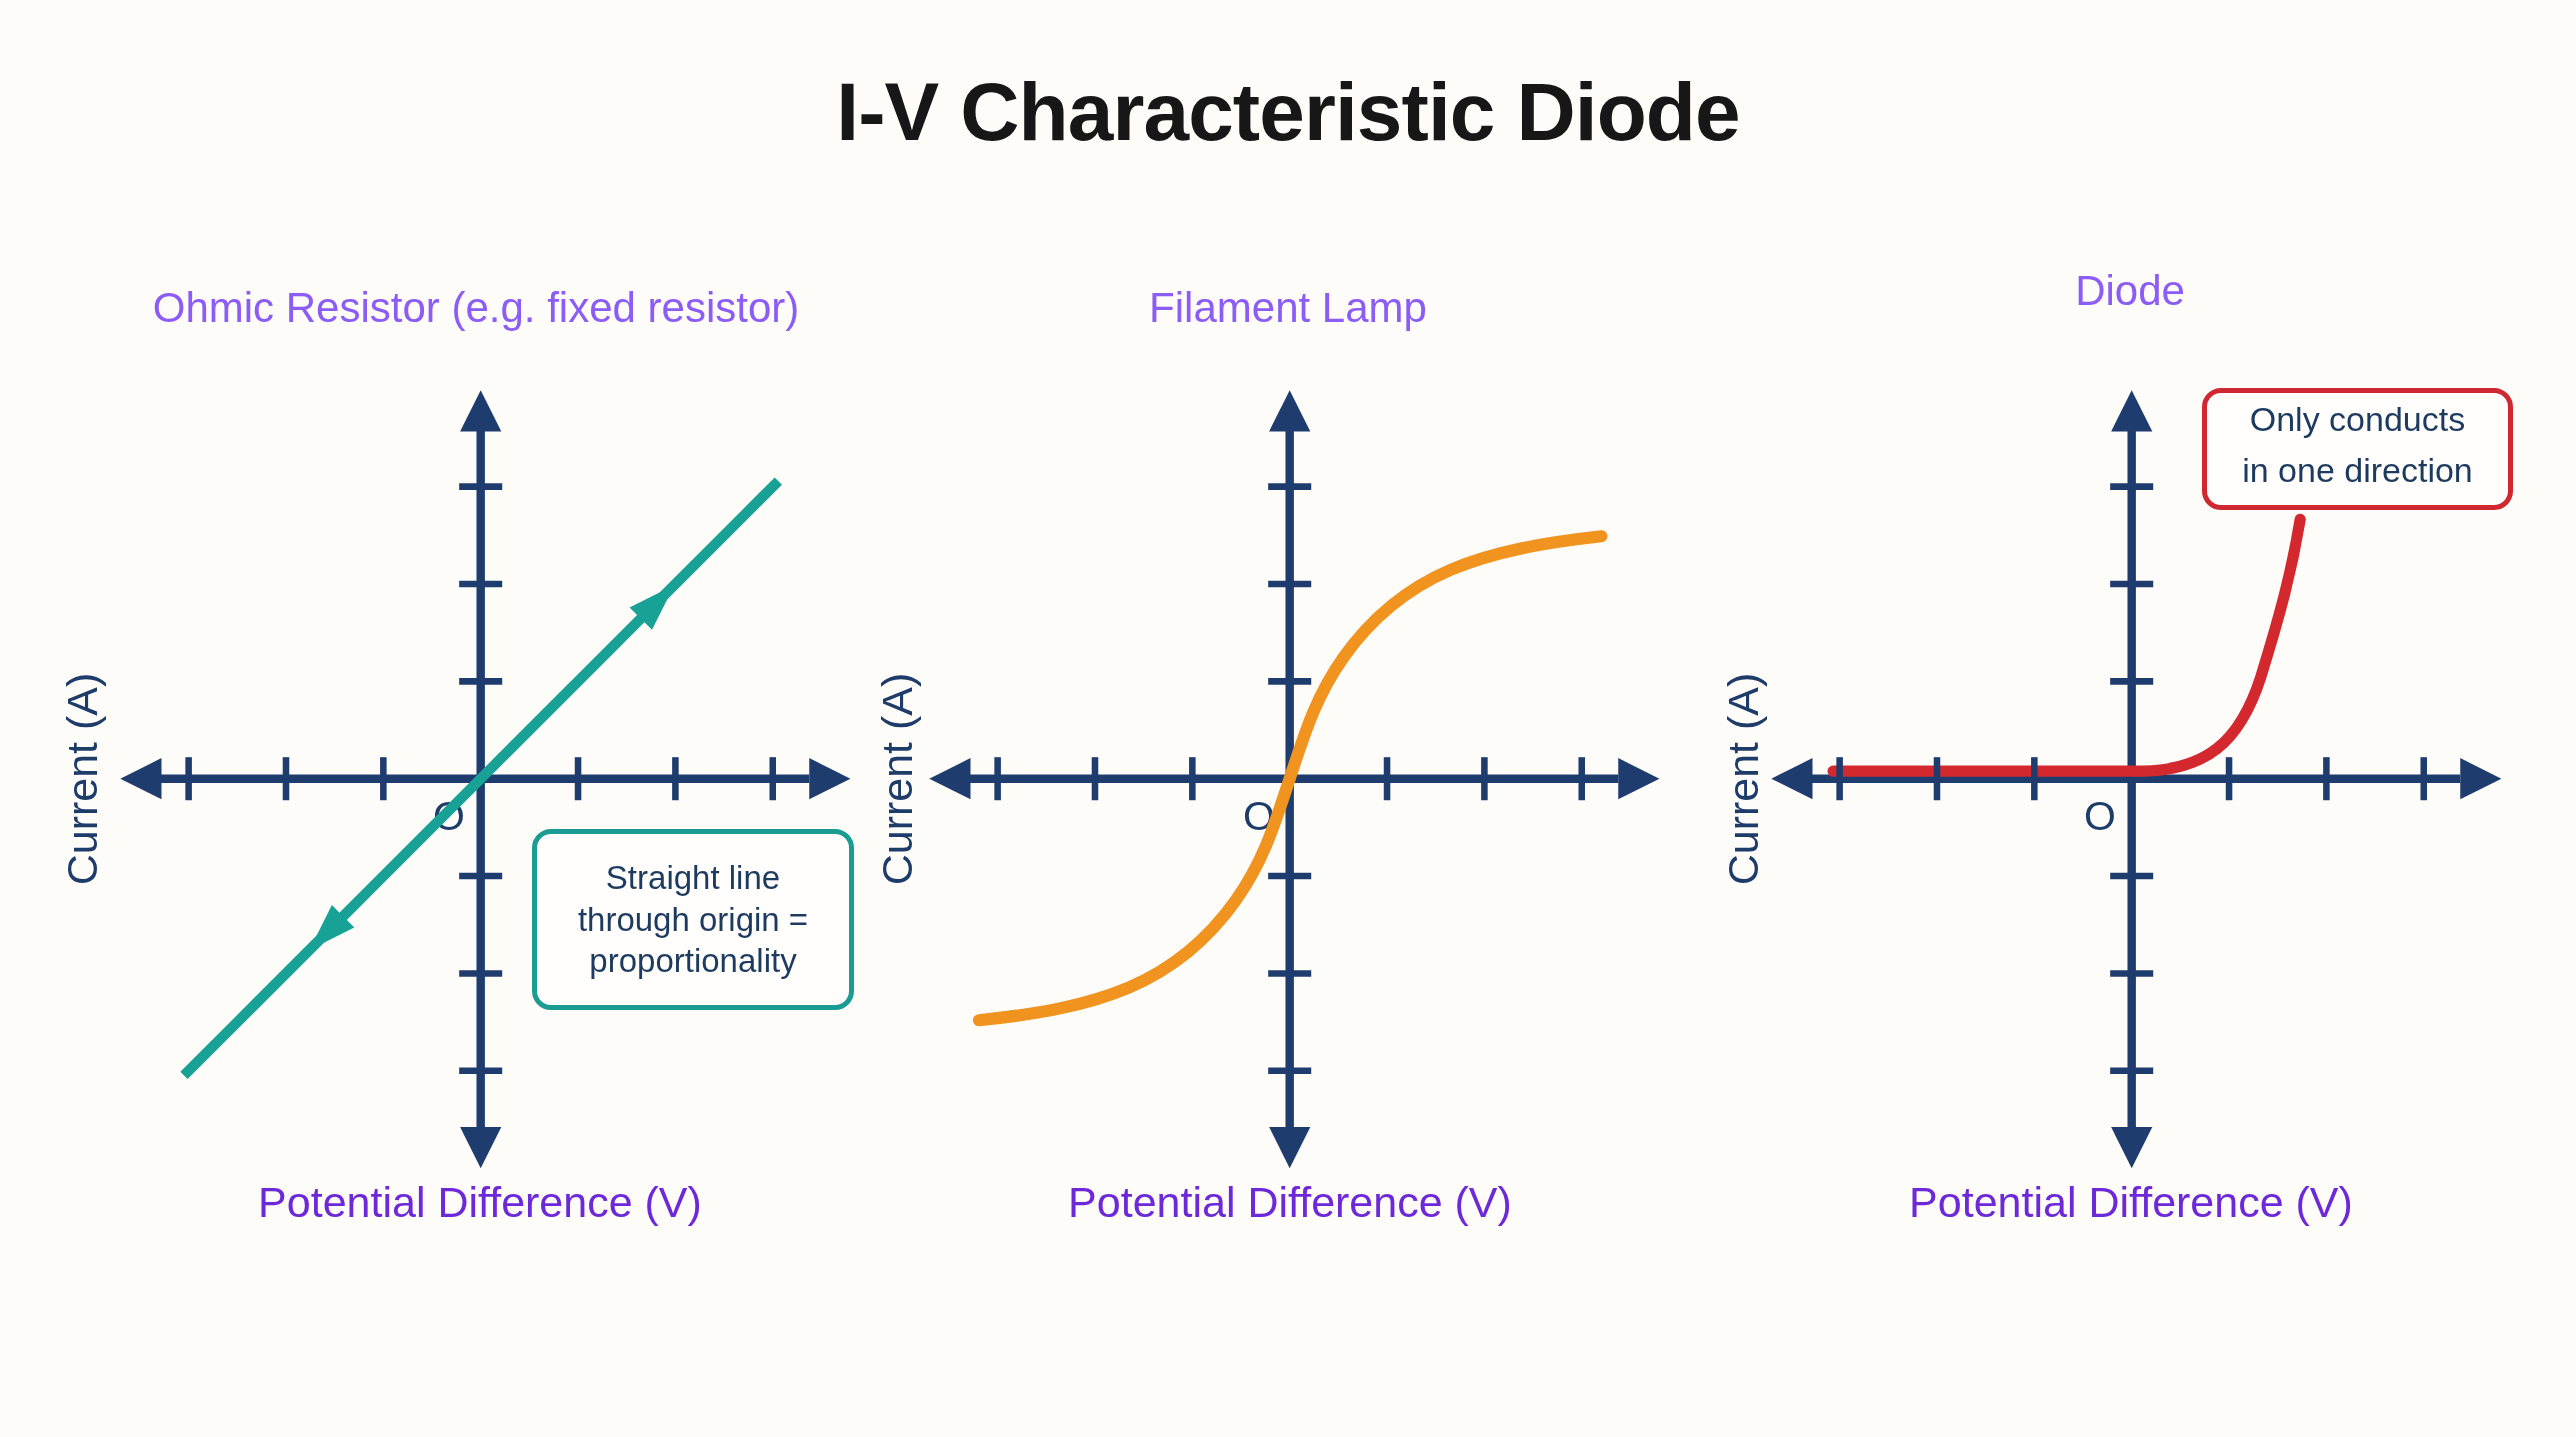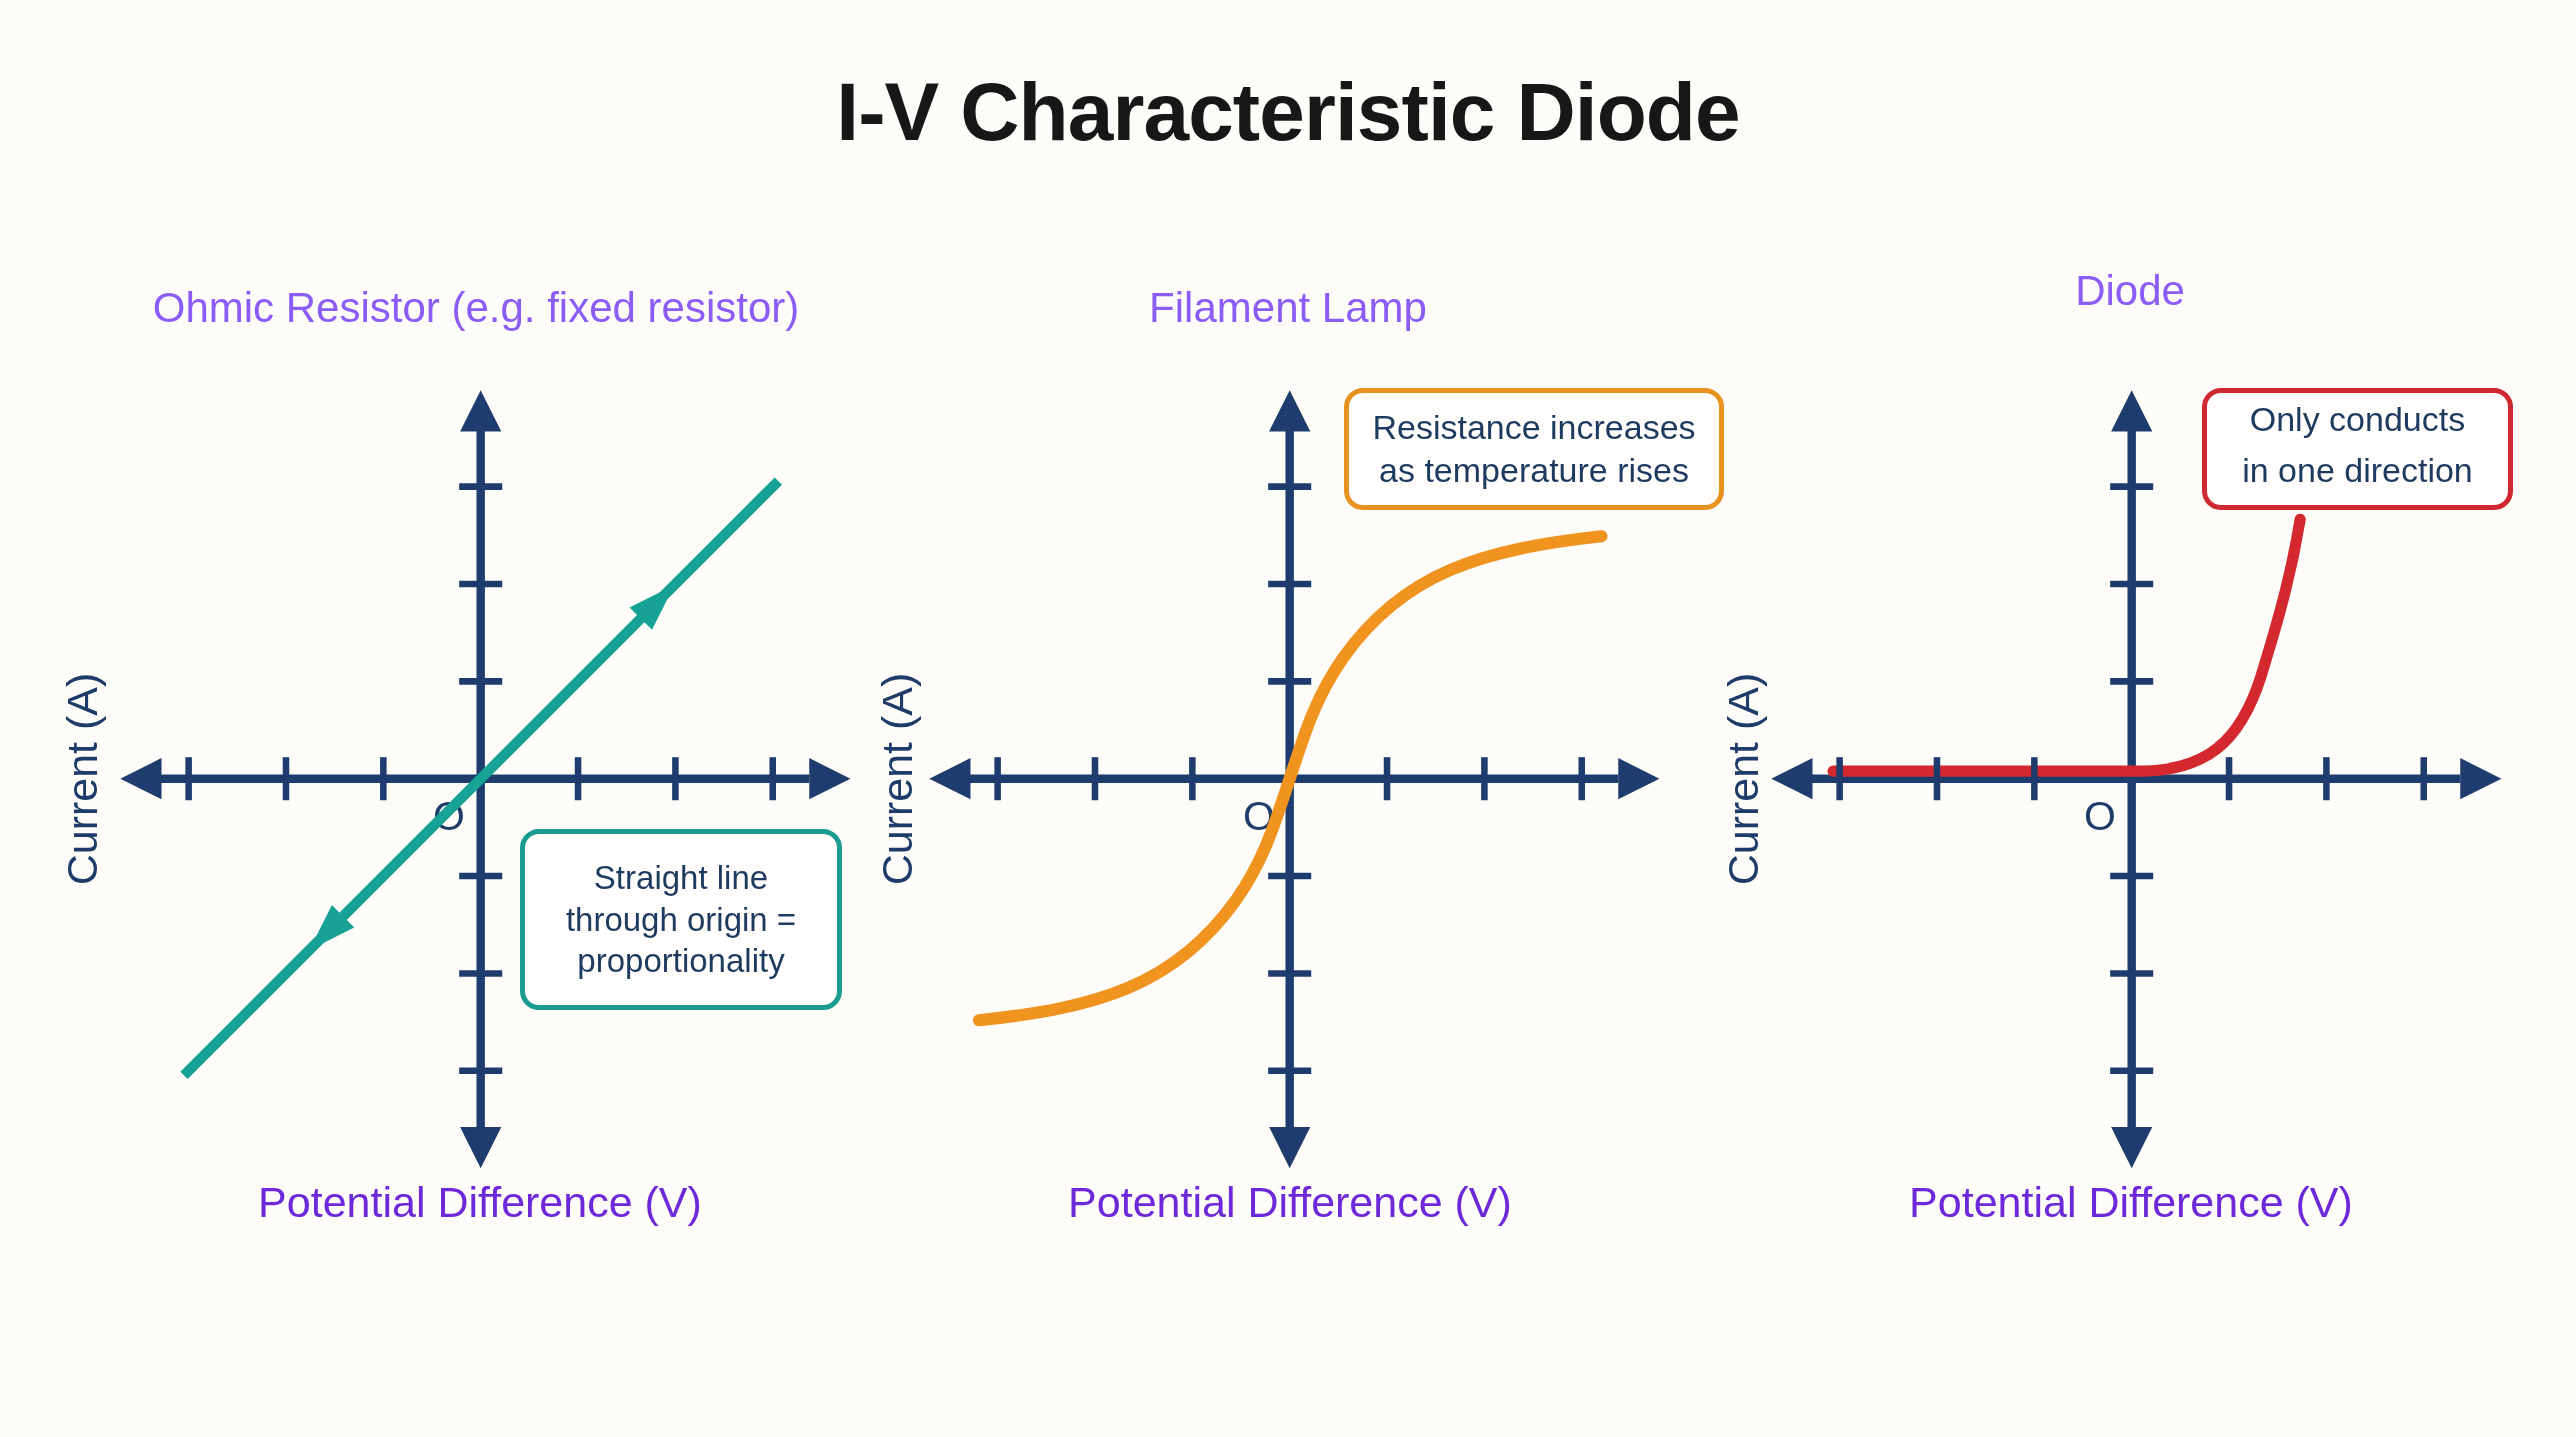--- a/index.html
+++ b/index.html
@@ -11,21 +11,21 @@
                color:#8b5cf6;white-space:nowrap;}
   .ylabel{position:absolute;transform:translate(-50%,-50%) rotate(-90deg);font-size:43px;
           font-weight:500;color:#1e3c6a;white-space:nowrap;}
   .xlabel{position:absolute;transform:translate(-50%,-50%);font-size:43px;font-weight:500;
           color:#6d28d9;white-space:nowrap;}
   .olabel{position:absolute;transform:translate(-50%,-50%);font-size:41px;color:#1e3c6a;}
   .gsvg{position:absolute;top:379px;width:749px;height:791px;}
   .note{position:absolute;background:#fffefd;border-radius:19px;display:flex;flex-direction:column;
         justify-content:center;align-items:center;text-align:center;color:#1d3a5f;font-weight:500;
         line-height:1.27;}
-  .note-teal  {left:520px; top:829px;width:312px;height:171px;border:5.6px solid #1a9c93;font-size:33px;}
+  .note-teal  {left:532px; top:829px;width:312px;height:171px;border:5.6px solid #1a9c93;font-size:33px;}
   .note-orange{left:1344px;top:388px;width:370px;height:112px;border:5.6px solid #e8921f;font-size:34px;}
   .note-red   {left:2202px;top:388px;width:301px;height:112px;border:5.6px solid #cf2830;font-size:34px;gap:8px;}
   .axis{stroke:#1e3d6e;stroke-width:9;fill:none;}
   .tick{stroke:#1e3d6e;stroke-width:7;fill:none;}
   .ah{fill:#1e3d6e;stroke:none;}
   .curve-teal{stroke:#17a295;stroke-width:11;fill:none;}
   .teal-ah{fill:#17a295;stroke:none;}
   .curve-orange{stroke:#f0931f;stroke-width:13;fill:none;stroke-linecap:round;}
   .curve-red{stroke:#d3292e;stroke-width:12;fill:none;stroke-linecap:round;}
 </style>
@@ -95,25 +95,20 @@
         <line x1="709" y1="404" x2="709" y2="450"></line>
       <line x1="374" y1="115" x2="420" y2="115"></line>
         <line x1="374" y1="219" x2="420" y2="219"></line>
       <line x1="374" y1="323" x2="420" y2="323"></line>
         <line x1="374" y1="531" x2="420" y2="531"></line>
       <line x1="374" y1="635" x2="420" y2="635"></line>
         <line x1="374" y1="739" x2="420" y2="739"></line>
     </g>
   </svg>
 
-  <div class="note note-orange">
-    <div>Resistance increases</div>
-    <div>as temperature rises</div>
-    <div></div>
-  </div>
 
   <div class="panel-title" style="left:2130px;top:291px">Diode</div>
   <div class="ylabel" style="left:1743px;top:779px">Current (A)</div>
   <div class="xlabel" style="left:2131px;top:1202px">Potential Difference (V)</div>
   <div class="olabel" style="left:2100px;top:816px">O</div>
 
   <svg class="gsvg" style="left:1760px" viewBox="0 0 800 845">
     <line class="axis" x1="52" y1="427" x2="748" y2="427"></line>
     <line class="axis" x1="397" y1="50" x2="397" y2="802"></line>
     <polygon class="ah" points="12,427 56,405 56,449"></polygon>

